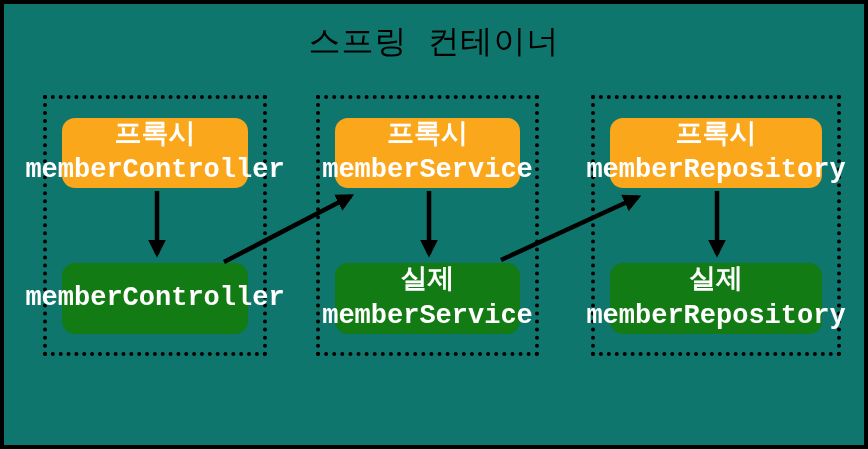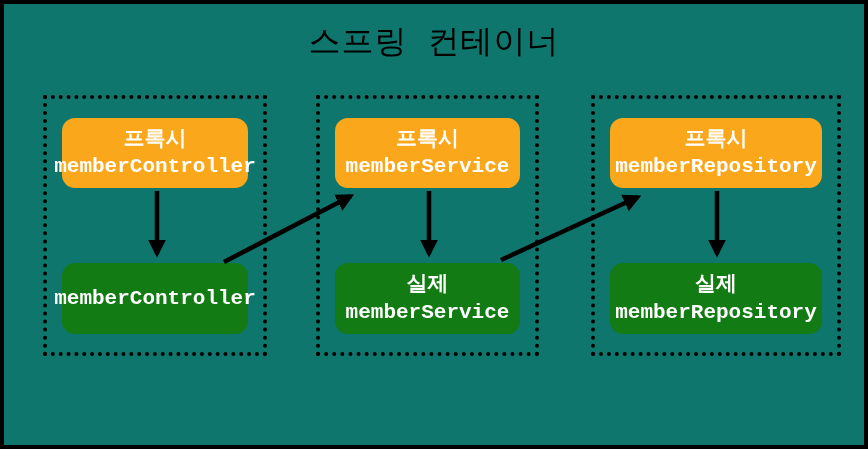--- a/index.html
+++ b/index.html
@@ -37,21 +37,21 @@
     position: absolute;
     left: 15px;
     right: 15px;
     border-radius: 13px;
     display: flex;
     flex-direction: column;
     align-items: center;
     justify-content: center;
     color: var(--text-on-fill, #ffffff);
     font-weight: 700;
-    font-size: 21px;
+    font-size: 27px;
     line-height: 1.3;
     text-align: center;
   }
   .node.proxy { top: 19px;  height: 70px; background: var(--proxy-fill, #FBA71B); }
   .node.real  { top: 164px; height: 71px; background: var(--real-fill, #137B13); }
   .arrows {
     position: absolute;
     left: 0; top: 0;
     width: 868px; height: 449px;
     pointer-events: none;

